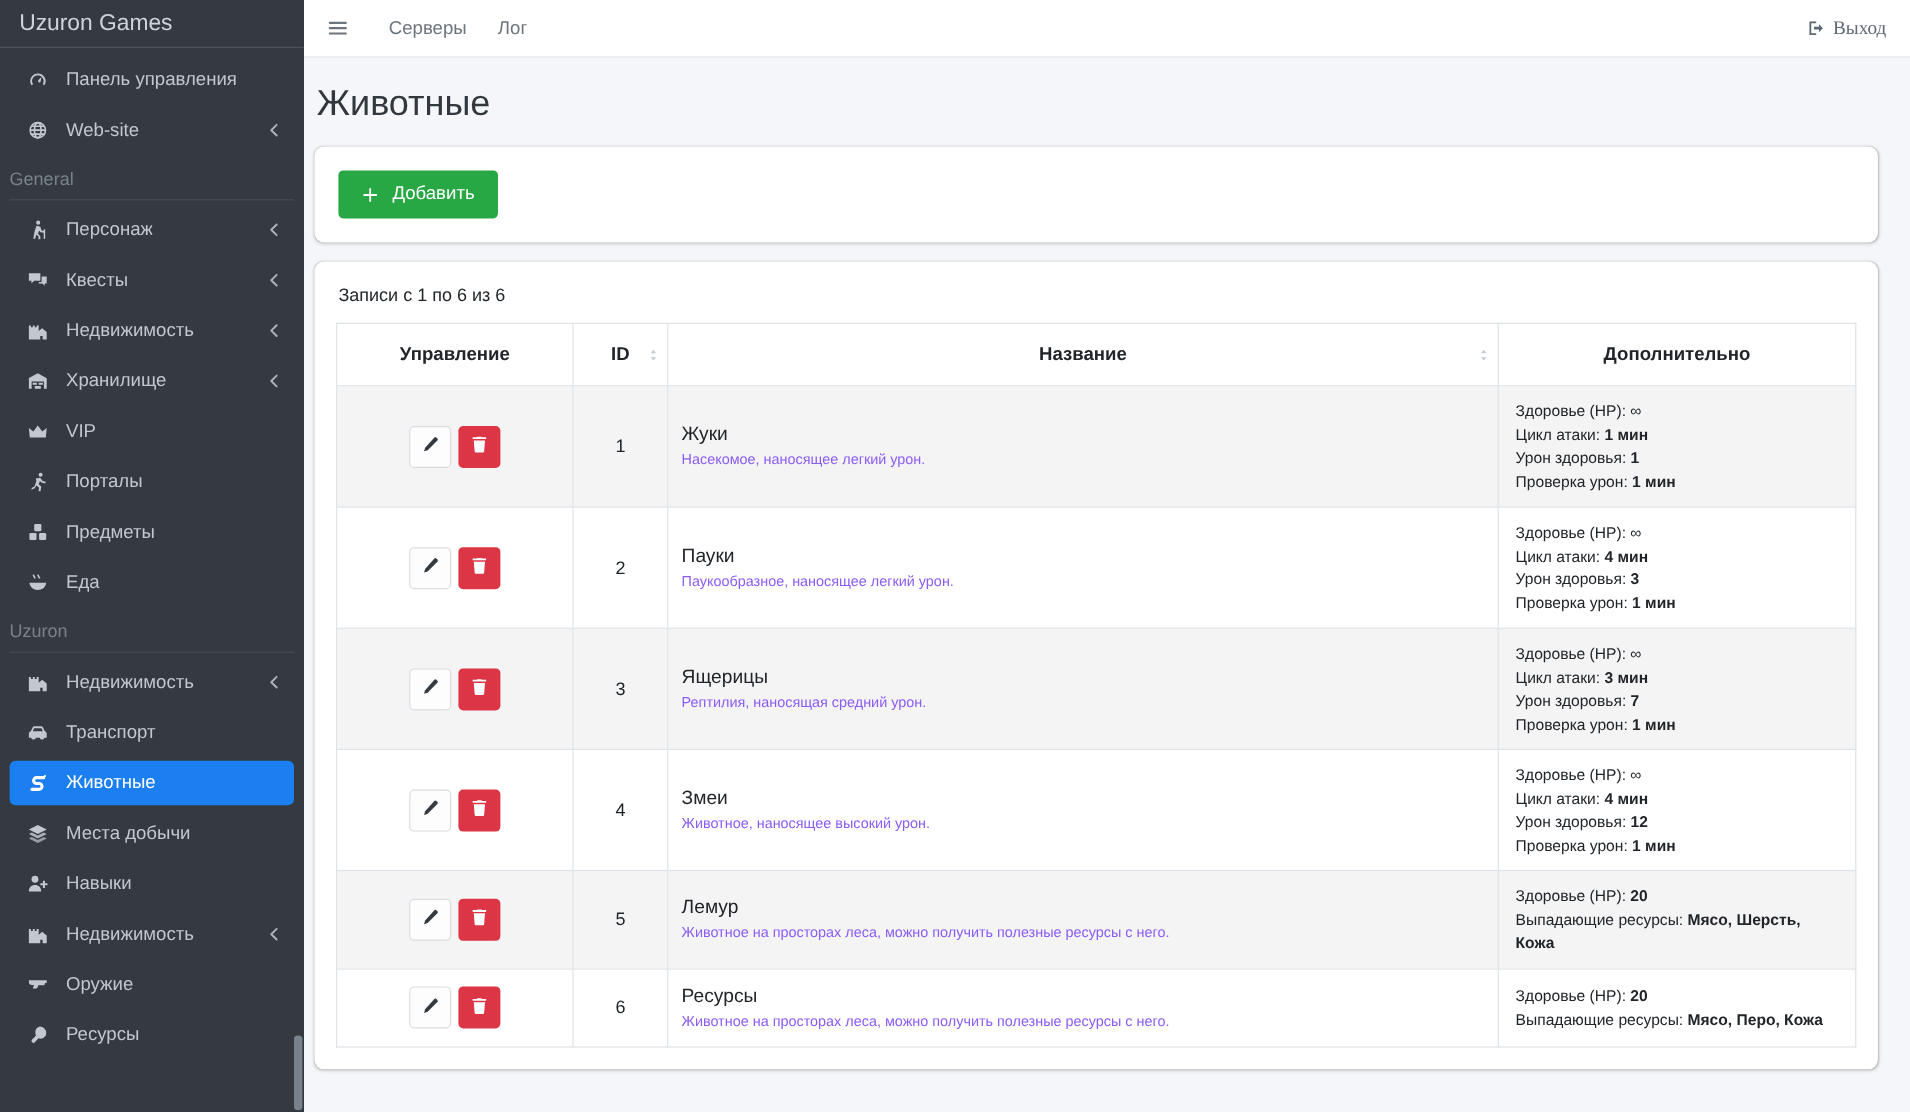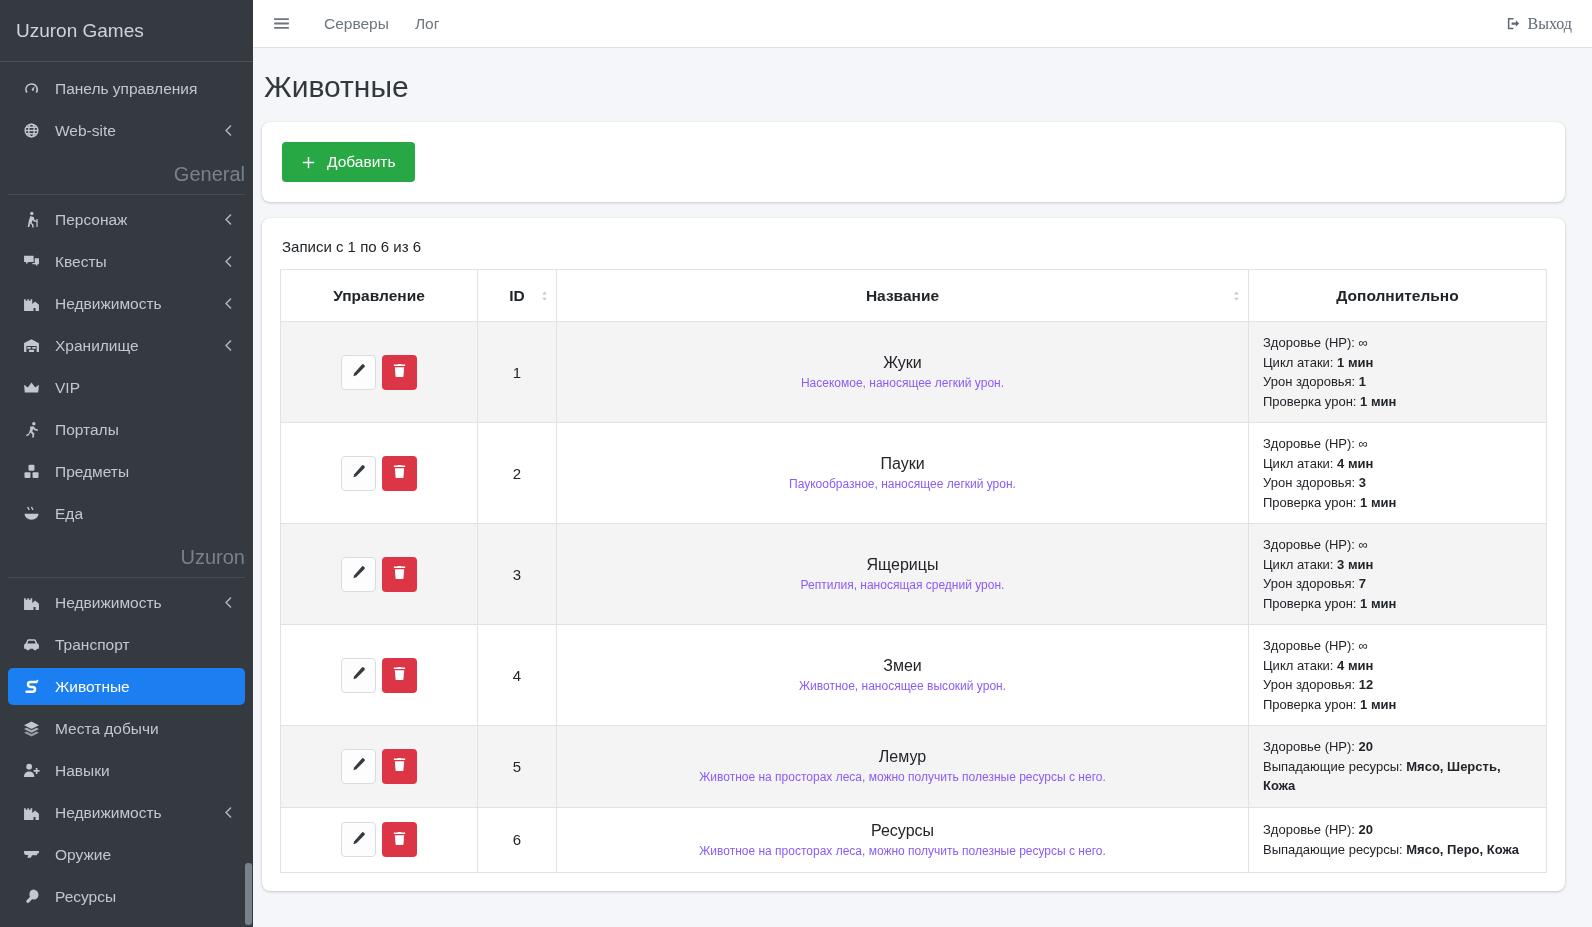--- a/index.html
+++ b/index.html
@@ -5,32 +5,32 @@
   :root{
     --accent:#1b7ff2; --sidebar-bg:#343a40; --green:#28a745; --red:#dc3545;
     --slate:#606a74; --page-bg:#f4f6f9; --border:#dfe3e7; --text:#212529; --muted:#6c757d;
   }
   *{box-sizing:border-box; margin:0; padding:0;}
   html,body{width:1592px; height:927px; overflow:hidden;}
   body{font-family:"Liberation Sans",sans-serif; background:var(--page-bg); color:var(--text);}
 
   
   .sidebar{position:fixed; left:0; top:0; bottom:0; width:253px; background:var(--sidebar-bg); z-index:20;}
-  .brand{height:62px; display:flex; align-items:center; padding-left:16px; color:#ced4da;
+  .brand{height:40px; display:flex; align-items:center; padding-left:16px; color:#ced4da;
          font-size:19px; font-weight:400; border-bottom:1px solid #4b545c;}
   .menu{padding:8px;}
   .nav-item{display:flex; align-items:center; height:37px; margin-bottom:5px; padding:0 10px 0 10px;
             border-radius:5px; color:#c2c7d0; font-size:15.5px; cursor:pointer;}
   .nav-item.active{background:var(--accent); color:#fff;}
   .nav-icon{width:26px; min-width:26px; margin-right:11px; display:flex; align-items:center; justify-content:center;}
   .nav-icon svg{width:17px; height:17px;}
   .nav-label{white-space:nowrap; overflow:hidden;}
   .chevron{margin-left:auto; display:flex; align-items:center; opacity:.85;}
   .chevron svg{width:13px; height:13px;}
-  .nav-header{text-align:right; color:#79828a; font-size:20px; padding:9px 0 8px;
+  .nav-header{text-align:left; color:#79828a; font-size:15px; padding:9px 0 8px;
               border-bottom:1px solid #454d55; margin-bottom:6px;}
   .side-scroll-thumb{position:absolute; right:1px; bottom:2px; width:7px; height:62px;
                      background:#79818a; border-radius:3px;}
 
   
   .main{margin-left:253px;}
   .topnav{height:48px; background:#fff; border-bottom:1px solid #dee2e6; display:flex;
           align-items:center; padding:0 20px; position:relative; z-index:5;}
   .hamburger{color:var(--muted); display:flex; cursor:pointer; margin-right:8px;}
   .hamburger svg{width:17px; height:17px;}
@@ -69,21 +69,21 @@
   .sort-ico{position:absolute; right:5px; top:50%; transform:translateY(-50%); color:#c4cad0; display:flex;}
   .sort-ico svg{width:13px; height:13px;}
   tr.striped td{background:#f4f4f5;}
   td.manage{text-align:center;}
   .btn-edit{width:35px; height:35px; background:#fdfdfe; border:1px solid #d9dde1; border-radius:4px;
             color:#343a40; display:inline-flex; align-items:center; justify-content:center; cursor:pointer; margin-right:6px;}
   .btn-del{width:35px; height:35px; background:var(--red); border:none; border-radius:4px; color:#fff;
            display:inline-flex; align-items:center; justify-content:center; cursor:pointer;}
   .btn-edit svg,.btn-del svg{width:15px; height:15px;}
   td.idcell{text-align:center; font-size:15px;}
-  td.namecell{padding:14px 11px;text-align:center;}
+  td.namecell{padding:14px 11px;}
   .row-name{font-size:16px; color:var(--text); margin-bottom:4px;}
   .row-desc{font-size:12px; color:#8b5cf6;}
   td.detailcell{padding:11px 14px; font-size:13px; line-height:19.5px; color:var(--text);}
   .detail-line b{font-weight:700;}
 </style>
 </head>
 <body>
 
 <aside class="sidebar">
   <div class="brand">Uzuron Games</div>

